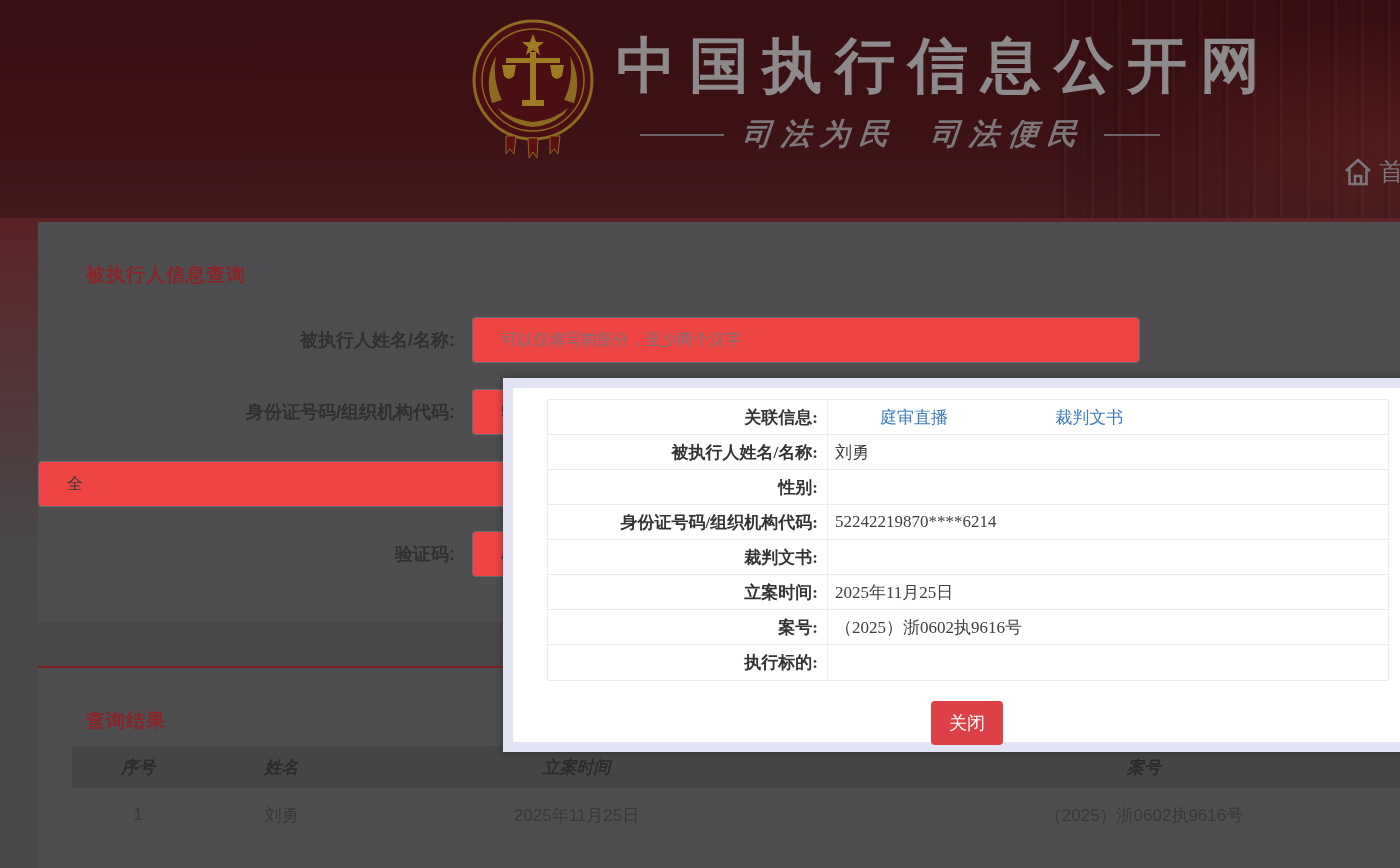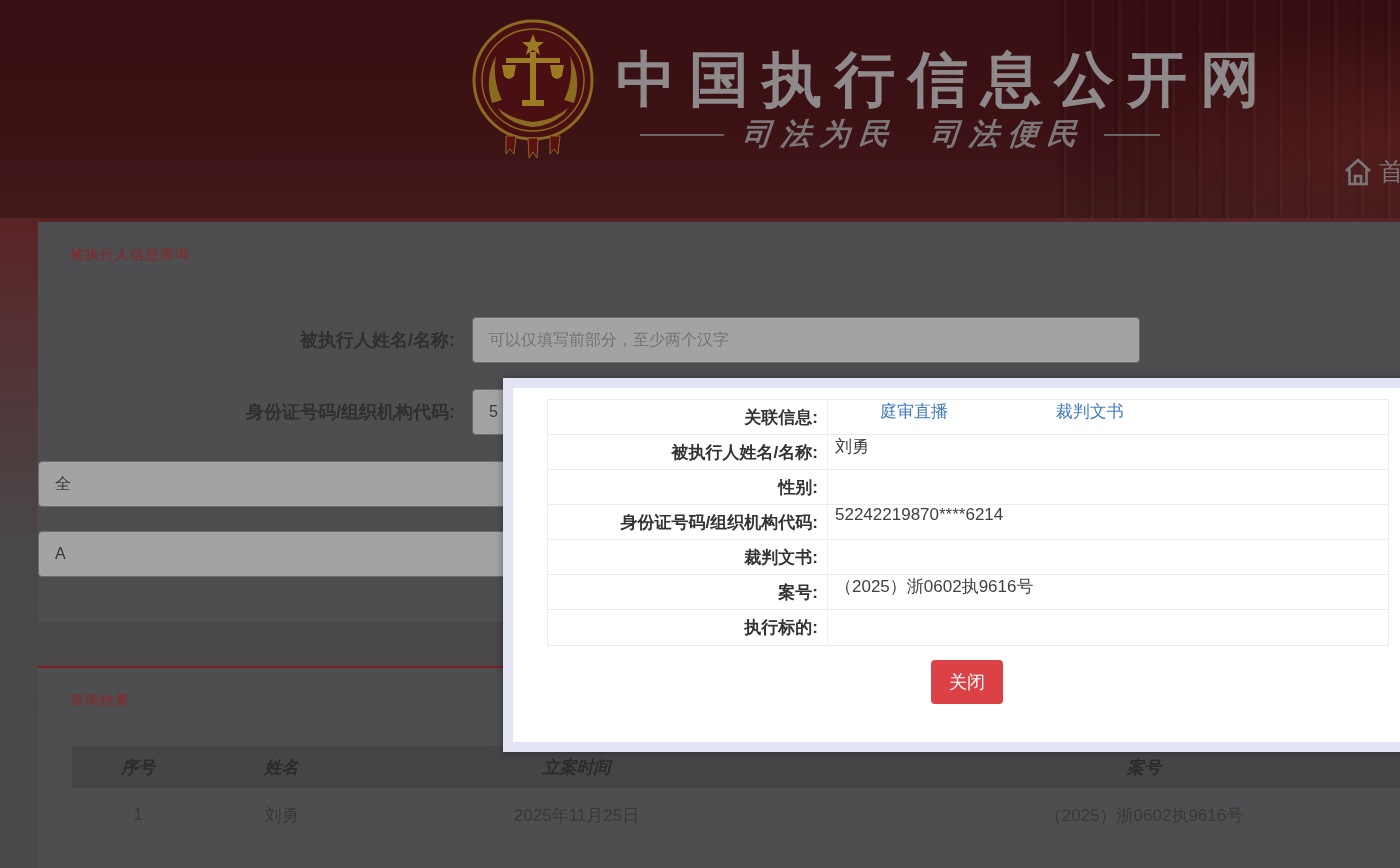--- a/index.html
+++ b/index.html
@@ -8,57 +8,57 @@
     font-family:"Liberation Sans","DejaVu Sans",sans-serif;
     background:linear-gradient(180deg,#481a1d 0px,#5a2427 230px,#543032 330px,#494748 540px,#4a4849 868px);
   }
   
   .header{position:absolute;left:0;top:0;width:1400px;height:218px;background:linear-gradient(180deg,#380f12 0%,#3b1114 55%,#421a1c 100%);}
   .building{position:absolute;right:0;top:0;width:340px;height:218px;opacity:.75;
     background:
       radial-gradient(ellipse at 100% 65%,rgba(170,70,55,.28),transparent 62%),
       repeating-linear-gradient(90deg,rgba(0,0,0,.16) 0 4px,rgba(255,225,205,.035) 4px 7px,rgba(0,0,0,.04) 7px 27px);}
   .emblem{position:absolute;left:472px;top:8px;}
-  .site-title{position:absolute;left:616px;top:40px;font-size:60px;font-weight:bold;color:#8e898b;letter-spacing:13px;white-space:nowrap;}
+  .site-title{position:absolute;left:616px;top:26px;font-size:60px;font-weight:bold;color:#8e898b;letter-spacing:13px;white-space:nowrap;}
   .slogan{position:absolute;left:640px;top:114px;width:520px;display:flex;align-items:center;justify-content:center;color:#7d777a;}
   .slogan .stxt{font-family:"DejaVu Serif","Liberation Serif",serif;font-style:italic;font-weight:bold;font-size:30px;letter-spacing:9px;transform:skewX(-5deg);white-space:nowrap;}
   .slogan .sgap{width:38px;}
   .sline{height:2px;background:#6b6568;flex:0 0 auto;}
   .sline.l{width:84px;margin-right:18px;}
   .sline.r{width:56px;margin-left:18px;}
   .home-nav{position:absolute;left:1343px;top:155px;display:flex;align-items:center;color:#7b7679;cursor:pointer;}
   .home-nav span{font-size:25px;margin-left:6px;white-space:nowrap;}
   
   .panel{position:absolute;left:38px;width:1372px;background:var(--panel-bg,#4e4d4f);}
   .form-panel{top:222px;height:400px;}
-  .panel h2{position:absolute;left:32px;top:24px;margin:0;font-size:14px;font-weight:normal;color:var(--section-title,#8d2427);letter-spacing:1px;}
+  .panel h2{position:absolute;left:32px;top:24px;margin:16px;font-size:19px;font-weight:bold;color:var(--section-title,#8d2427);letter-spacing:1px;}
   .frow{position:absolute;left:0;display:flex;align-items:center;height:46px;}
   .frow .flabel{width:417px;text-align:right;padding-right:17px;font-size:18px;font-weight:bold;color:#2f2e30;}
-  .frow input{width:668px;height:46px;box-sizing:border-box;background:#a3a3a3;border:1px solid #6b6a6f;border-radius:4px;font-size:16px;color:#39383a;padding:0 16px;outline:none;}
+  .frow input{width:668px;height:46px;box-sizing:border-box;background:#ef4444;border:1px solid #6b6a6f;border-radius:4px;font-size:16px;color:#39383a;padding:0 28px;outline:none;}
   .frow input::placeholder{color:#747276;opacity:1;}
   .results-panel{top:666px;height:202px;border-top:2px solid var(--results-red,#7e2023);}
   .rtable{position:absolute;left:34px;top:78px;width:1470px;}
   .rhead,.rrow{display:flex;}
   .rhead{height:42px;background:var(--thead-bg,#454447);}
   .rhead .cell{font-weight:bold;color:#2b2a2c;font-style:italic;}
   .rrow{height:54px;}
   .cell{display:flex;align-items:center;justify-content:center;font-size:17px;color:#39383a;}
   .c0{width:132px;} .c1{width:155px;} .c2{width:435px;} .c3{width:700px;}
   
   .backdrop{position:absolute;inset:0;z-index:5;background:transparent;}
   .modal{position:absolute;left:503px;top:378px;width:928px;height:374px;z-index:10;box-sizing:border-box;
     border:10px solid var(--modal-border,#e2e4f3);background:#ffffff;box-shadow:0 0 8px rgba(0,0,0,.35);}
   .dtable{margin:11px 0 0 34px;width:842px;border:1px solid #ececec;box-sizing:border-box;}
-  .drow{display:flex;height:35px;box-sizing:border-box;border-bottom:1px solid #ececec;align-items:flex-start;}
+  .drow{display:flex;height:35px;box-sizing:border-box;border-bottom:1px solid #ececec;align-items:center;font-family:Liberation Serif, serif;}
   .drow:last-child{border-bottom:none;}
   .dlabel{width:280px;flex:0 0 280px;text-align:right;font-weight:bold;font-size:17px;color:#333333;padding-right:9px;border-right:1px solid #f0f0f0;height:100%;display:flex;align-items:center;justify-content:flex-end;box-sizing:border-box;}
   .dvalue{flex:1;padding-left:7px;font-size:17px;color:#404040;white-space:nowrap;}
   .dlink{color:var(--link-blue,#3e7bc0);cursor:pointer;text-decoration:none;margin-left:45px;}
   .dlink.first{margin-right:58px;}
-  .close-btn{display:block;margin:14px auto 0 auto;width:72px;height:44px;background:var(--close-red,#dc4146);color:#ffffff;font-size:18px;border:none;border-radius:4px;cursor:pointer;font-family:Liberation Serif, serif;}
+  .close-btn{display:block;margin:20px auto 0 auto;width:72px;height:44px;background:var(--close-red,#dc4146);color:#ffffff;font-size:18px;border:none;border-radius:4px;cursor:pointer;font-family:Liberation Serif, serif;}
 </style>
 </head>
 <body>
 
 <div class="header">
   <div class="building"></div>
 
   <svg class="emblem" width="122" height="152" viewBox="0 0 122 152">
     <circle cx="61" cy="72" r="59" fill="#4a0f12" stroke="#8a6b20" stroke-width="3"></circle>
     <circle cx="61" cy="72" r="51" fill="none" stroke="#8a6b20" stroke-width="1.5"></circle>
@@ -107,20 +107,21 @@
   <div class="frow" style="top:167px;">
     <div class="flabel">身份证号码/组织机构代码:</div>
     <input type="text" value="5" style="">
   </div>
 
   <div class="frow" style="top:239px;">
     <input type="text" value="全" style="">
   </div>
 
   <div class="frow" style="top:309px;">
+    <div class="flabel">验证码:</div>
     <input type="text" value="A" style="">
   </div>
 </div>
 
 <div class="panel results-panel">
   <h2>查询结果</h2>
   <div class="rtable">
     <div class="rhead">
       <div class="cell c0">序号</div>
       <div class="cell c1">姓名</div>
@@ -156,20 +157,24 @@
       <div class="dvalue"></div>
     </div>
     <div class="drow">
       <div class="dlabel">身份证号码/组织机构代码:</div>
       <div class="dvalue">52242219870****6214</div>
     </div>
     <div class="drow">
       <div class="dlabel">裁判文书:</div>
     </div>
     <div class="drow">
+      <div class="dlabel">立案时间:</div>
+      <div class="dvalue">2025年11月25日</div>
+    </div>
+    <div class="drow">
       <div class="dlabel">案号:</div>
       <div class="dvalue">（2025）浙0602执9616号</div>
     </div>
     <div class="drow">
       <div class="dlabel">执行标的:</div>
     </div>
   </div>
   <button class="close-btn">关闭</button>
 </div>
 

